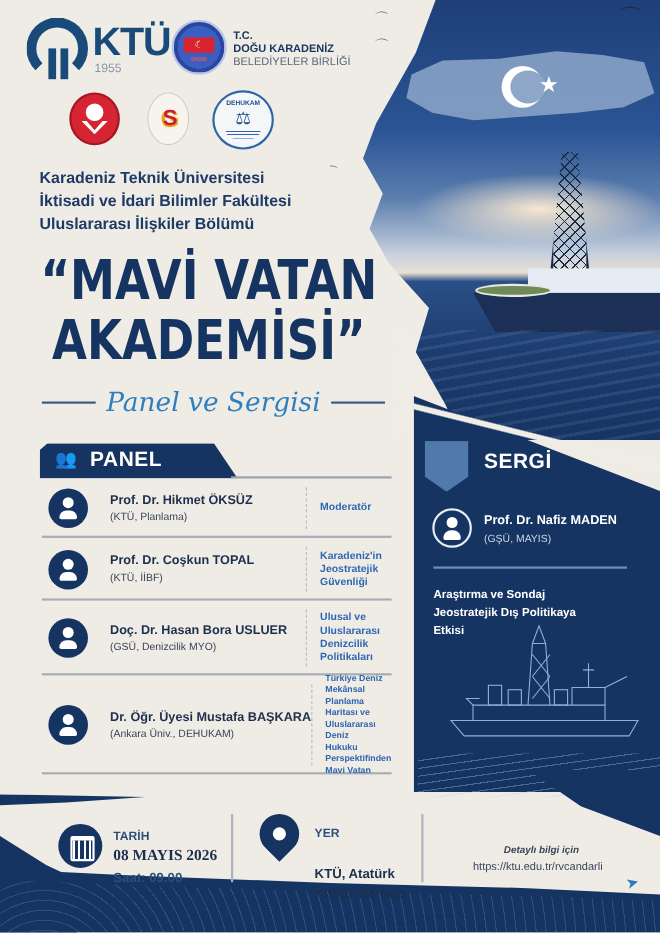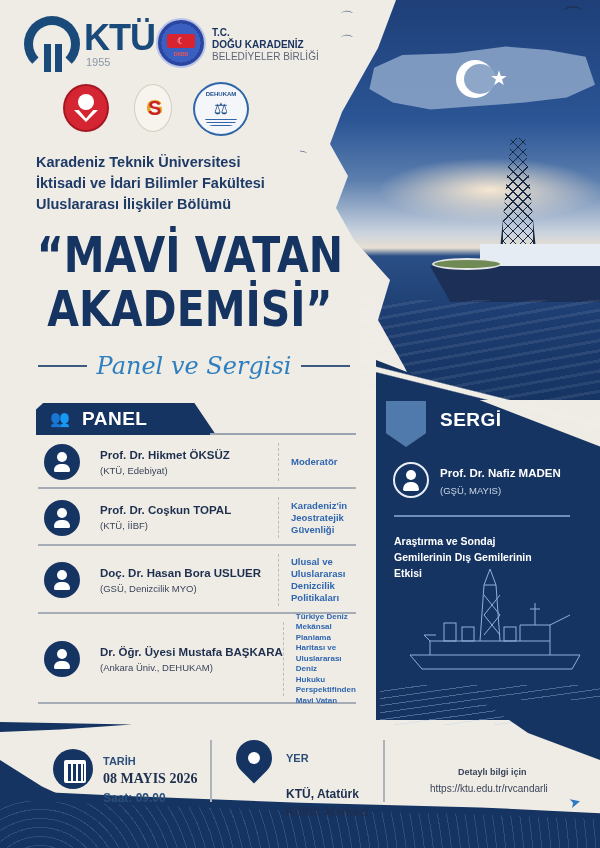--- a/index.html
+++ b/index.html
@@ -245,21 +245,21 @@
   .vsep { width: 2px; height: 62px; background: #aeb3bb; top: 740px; }
   .pin-icon {
     left: 236px; top: 740px; width: 36px; height: 36px; background: #163462;
     border-radius: 50% 50% 50% 0; transform: rotate(-45deg);
   }
   .pin-icon::after {
     content: ""; position: absolute; left: 12px; top: 12px; width: 12px; height: 12px; border-radius: 50%; background: #fff;
   }
   .loc-label { left: 286px; top: 752px; font-size: 11px; font-weight: bold; color: #2b4f7a; }
   .loc-value { left: 286px; top: 769px; font-size: 12px; font-weight: bold; color: #1e2f4e; line-height: 18px; margin-top: 16px; }
-  .info-label { left: 458px; top: 767px; font-size: 9px; font-weight: bold; color: #3a4458; }
+  .info-label { left: 458px; top: 767px; font-size: 9px; font-weight: bold; color: #3a4458; font-style: italic; }
   .info-link { left: 430px; top: 783px; font-size: 10px; color: #3a4458; }
   .cursor-icon { left: 569px; top: 795px; color: #2e79c0; font-size: 14px; line-height: 1; transform: rotate(-15deg); }
 </style>
 </head>
 <body>
 
 <div class="abs hero">
   <div class="hero-sky"></div>
   <div class="hero-map"></div>
   <div class="crescent"></div>
@@ -322,21 +322,21 @@
 <div class="abs panel-header">
   <span class="users-icon">👥</span>
   <span class="panel-title">PANEL</span>
 </div>
 <div class="abs panel-header-line"></div>
 
 <div class="abs panel-row" style="top:437px;height:52px;">
   <div class="avatar"></div>
   <div class="person">
     <div class="person-name">Prof. Dr. Hikmet ÖKSÜZ</div>
-    <div class="person-aff">(KTÜ, Edebiyat)</div>
+    <div class="person-aff">(KTÜ, Planlama)</div>
   </div>
   <div class="divider-dots"></div>
   <div class="topic">
     <div>Moderatör</div>
   </div>
 </div>
 
 <div class="abs panel-row" style="top:491px;height:55px;">
   <div class="avatar"></div>
   <div class="person">
@@ -386,21 +386,21 @@
 <div class="abs sergi-box"></div>
 <div class="abs sergi-stripe"></div>
 <div class="abs sergi-tag"></div>
 <div class="abs sergi-title">SERGİ</div>
 <div class="abs sergi-avatar"></div>
 <div class="abs sergi-name">Prof. Dr. Nafiz MADEN</div>
 <div class="abs sergi-aff">(GŞÜ, MAYIS)</div>
 <div class="abs sergi-line"></div>
 <div class="abs sergi-topic">
   <div>Araştırma ve Sondaj</div>
-  <div>Gemilerinin Dış Gemilerinin</div>
+  <div>Jeostratejik Dış Politikaya</div>
   <div>Etkisi</div>
 </div>
 <svg class="abs sergi-ship" viewBox="0 0 190 120">
   <g fill="none" stroke="#8fb0d8" stroke-width="1">
     <path d="M10 90 L180 90 L172 104 L22 104 Z"></path>
     <path d="M30 90 L30 76 L150 76 L150 90"></path>
     <path d="M80 76 L84 20 L96 20 L100 76"></path>
     <path d="M84 20 L90 4 L96 20"></path>
     <path d="M84 30 L100 50 M100 30 L84 50 M84 50 L100 70 M100 50 L84 70"></path>
     <rect x="44" y="58" width="12" height="18"></rect>

